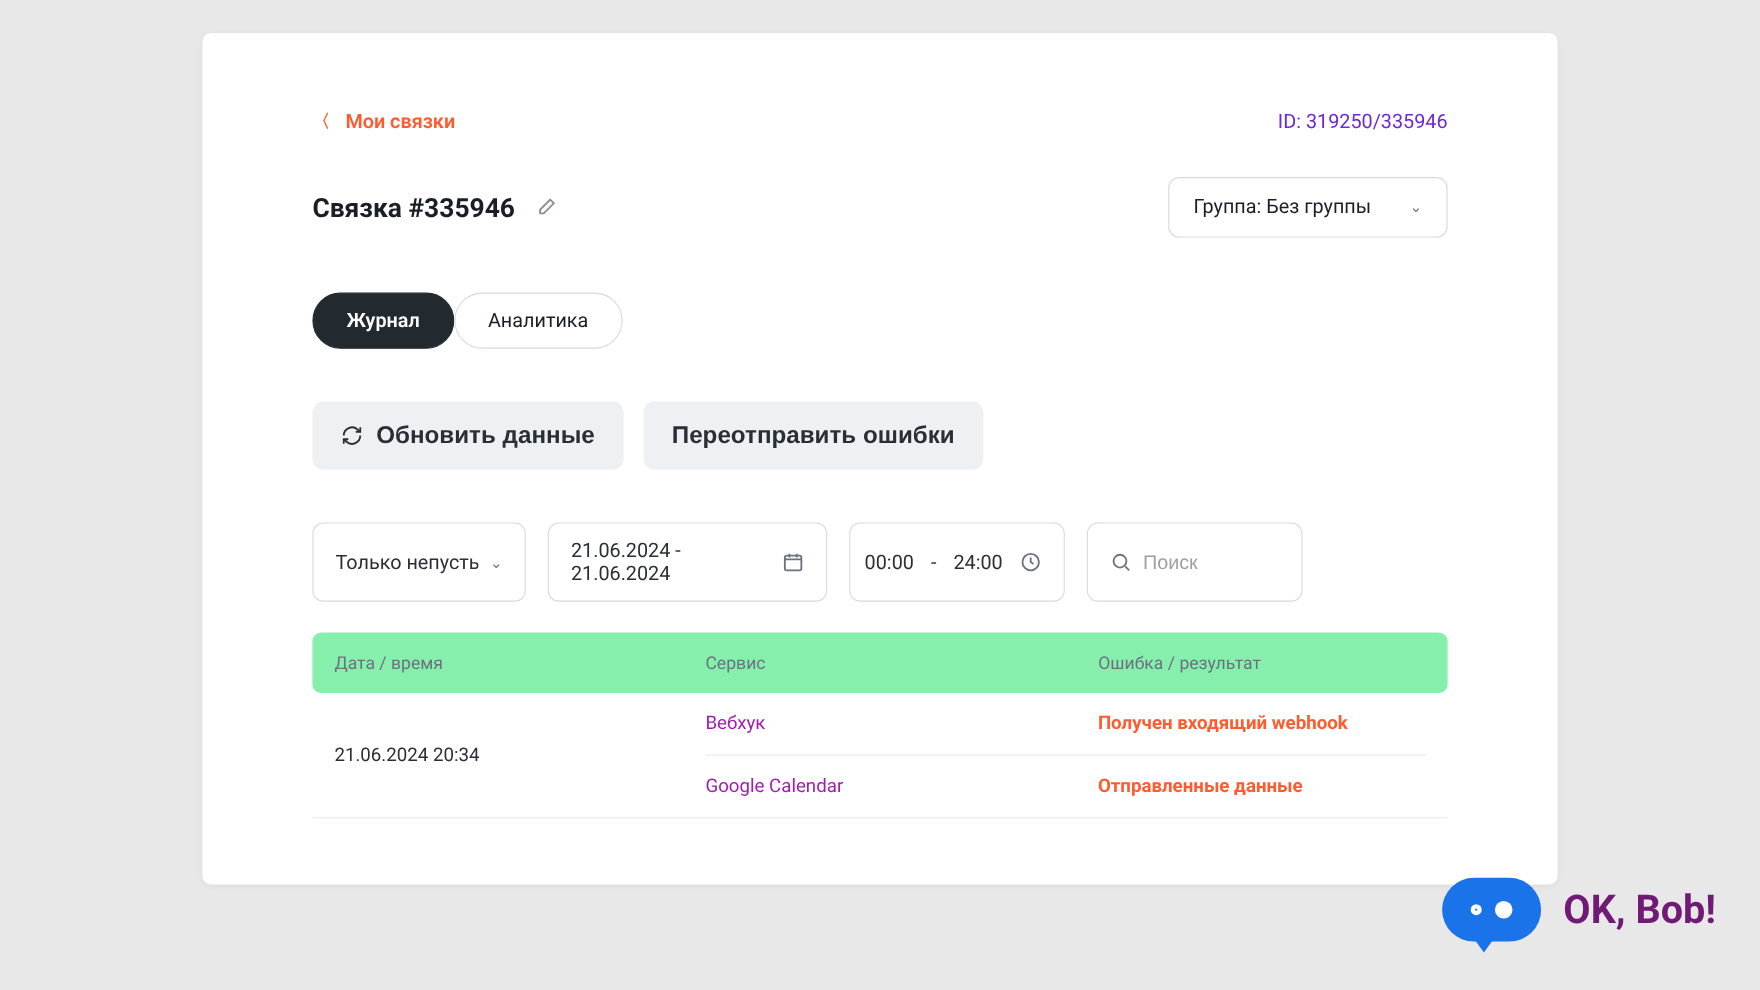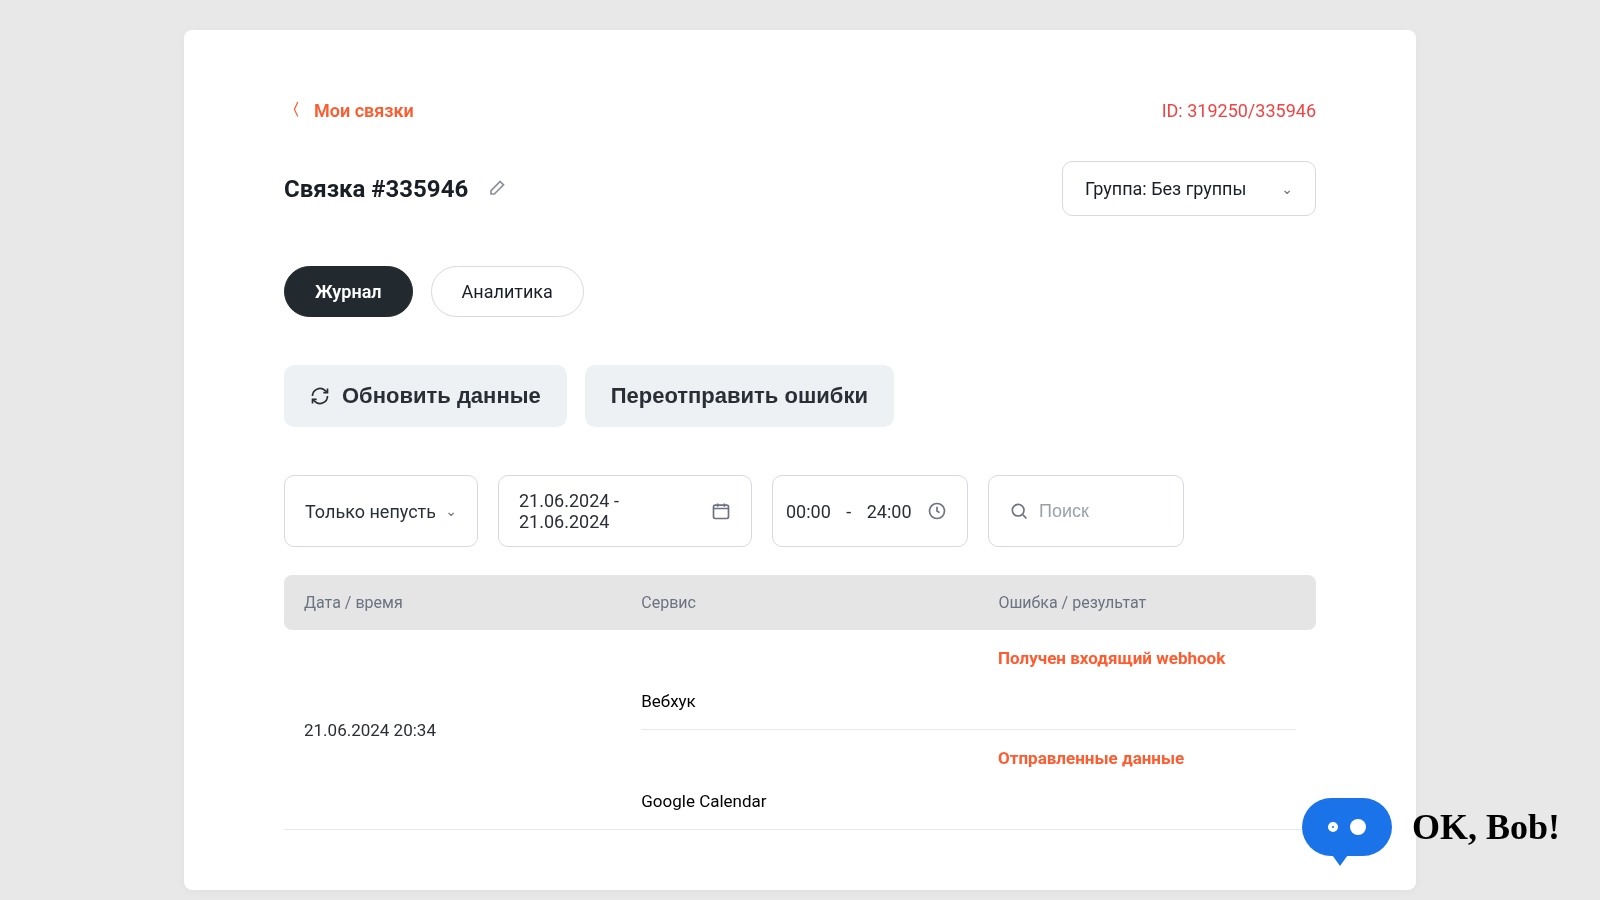--- a/index.html
+++ b/index.html
@@ -31,21 +31,21 @@
     display: flex;
     align-items: center;
     gap: 14px;
     color: #ff5b2e;
     font-size: 18px;
     font-weight: 600;
     cursor: pointer;
   }
   .back-link .chev { font-size: 16px; }
   .id-text {
-    color: #ef4444;
+    color: #6d28d9;
     font-size: 18px;
   }
   .title-row {
     display: flex;
     justify-content: space-between;
     align-items: center;
     margin-bottom: 50px;
   }
   .title-left {
     display: flex;
@@ -71,21 +71,21 @@
     display: flex;
     align-items: center;
     justify-content: space-between;
     width: 254px;
     cursor: pointer;
   }
   .chev-down { color: #6b7280; font-size: 14px; }
 
   .tabs {
     display: flex;
-    gap: 18px;
+    gap: 0;
     margin-bottom: 48px;
     align-items: center;
   }
   .tab {
     padding: 14px 30px;
     border-radius: 999px;
     font-size: 18px;
     border: 1px solid #d6dae0;
     color: #1a1f27;
     background: #fff;
@@ -144,21 +144,21 @@
     border: none; outline: none; font-size: 18px; width: 100%; color: #b91c1c;
     background: transparent;
   }
   .filter-search input::placeholder { color: #9aa1ab; }
   .ico { width: 20px; height: 20px; flex-shrink:0; color:#6b7280; }
 
   .table {
     width: 100%;
   }
   .thead {
-    background: #e5e5e5;
+    background: #86efac;
     border-radius: 8px;
     display: flex;
     padding: 18px 20px;
     color: #6b7280;
     font-size: 16px;
   }
   .col-date   { width: 34%; }
   .col-serv   { width: 36%; }
   .col-res    { width: 30%; }
   .tbody-row {
@@ -176,36 +176,35 @@
   }
   .cell-right {
     width: 66%;
   }
   .sub-row {
     display: flex;
     padding: 18px 0;
     border-bottom: 1px solid #e5e8ec;
   }
   .sub-row:last-child { border-bottom: none; }
-  .sub-serv { width: 54.5%; font-size: 17px; color: #000000; margin-top: 43px; }
+  .sub-serv { width: 54.5%; font-size: 17px; color: #a21caf; }
   .sub-res  { width: 45.5%; font-size: 17px; font-weight: 700; color: #ff5b2e; }
 
   .watermark {
     position: absolute;
     right: 40px;
     bottom: 44px;
     display: flex;
     align-items: center;
     gap: 20px;
   }
   .watermark-text {
     font-size: 36px;
     font-weight: 700;
-    color: #000000;
-    font-family: Liberation Serif, serif;
+    color: #701a75;
   }
   .bubble {
     width: 90px; height: 58px;
     background: #1a73e8;
     border-radius: 30px;
     position: relative;
     display:flex; align-items:center; justify-content:center; gap:12px;
   }
   .bubble::after {
     content:"";

